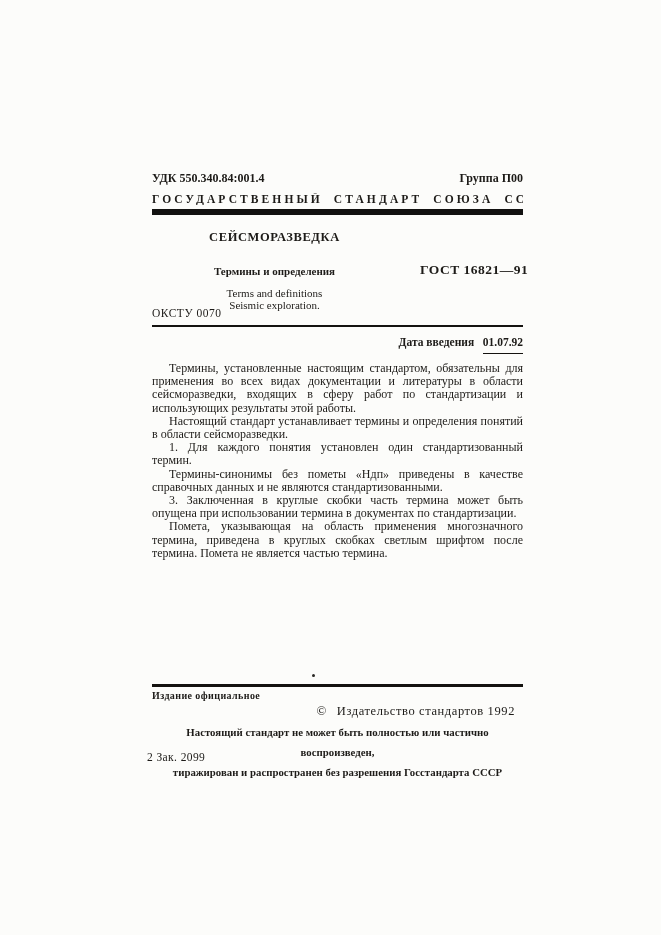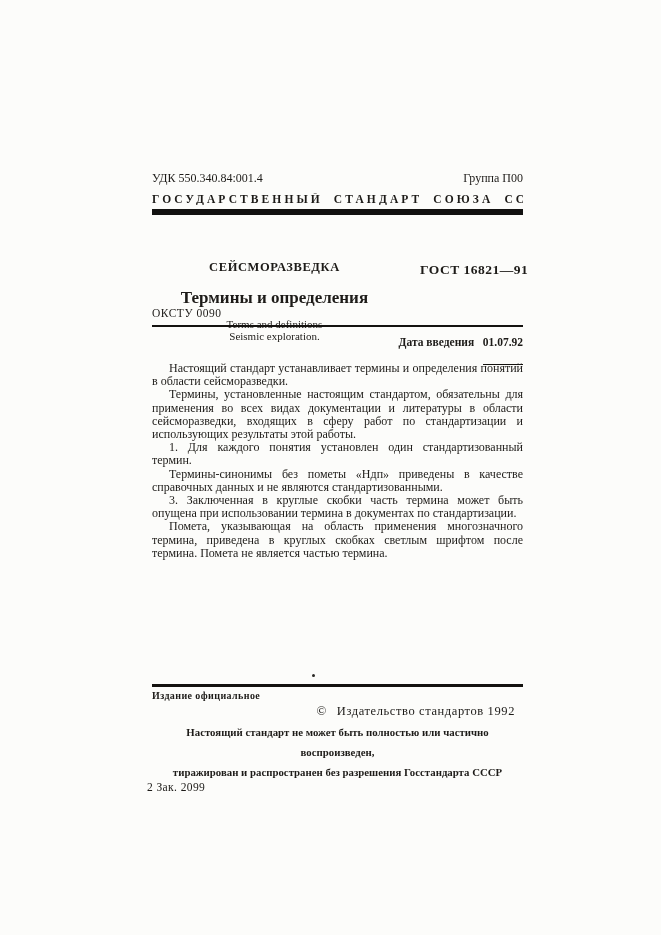--- a/index.html
+++ b/index.html
@@ -8,51 +8,51 @@
     width:661px;height:935px;
     margin:0 auto;
     background:#fcfcfa;
     color:#1d1b18;
     font-family:"Liberation Serif","DejaVu Serif",serif;
     overflow:hidden;
   }
   .abs{position:absolute;}
   
   .head-row{left:152px;top:171px;width:371px;display:flex;justify-content:space-between;
-            font-weight:normal;font-size:12px;}
+            font-weight:bold;font-size:12px;}
   .gov-title{left:152px;top:193px;width:371px;font-weight:bold;font-size:11.5px;
              letter-spacing:3.1px;word-spacing:5px;white-space:nowrap;overflow:hidden;}
   .gov-bar{left:152px;top:209px;width:371px;height:6px;background:#121110;}
   
   .title-col{left:152px;top:230px;width:245px;text-align:center;}
-  .doc-title{font-weight:bold;font-size:12.5px;letter-spacing:.6px;margin-top:30px;}
-  .doc-subtitle{font-weight:bold;font-size:17px;margin-top:13px;}
+  .doc-title{font-weight:bold;font-size:12.5px;letter-spacing:.6px;}
+  .doc-subtitle{font-weight:bold;font-size:11px;margin-top:20px;}
   .doc-title-en{font-size:11px;margin-top:11px;line-height:11.5px;}
   .gost-num{left:420px;top:262px;width:103px;font-weight:bold;font-size:13.5px;
             letter-spacing:.5px;white-space:nowrap;}
   
   .okstu{left:152px;top:307px;font-size:11.5px;letter-spacing:.5px;}
   .rule1{left:152px;top:325px;width:371px;height:2px;background:#14120f;}
   .date-line{left:152px;top:336px;width:371px;text-align:right;
              font-weight:bold;font-size:11.5px;}
-  .date-val{border-bottom:1.5px solid #14120f;padding-bottom:16px;}
+  .date-val{border-bottom:1.5px solid #14120f;padding-bottom:5px;}
   
   .body-text{left:152px;top:362px;width:371px;font-size:12px;line-height:13.2px;
              text-align:justify;}
   .body-text p{margin:0;text-indent:17px;}
   
   .ink-dot{left:312px;top:674px;width:3px;height:3px;border-radius:50%;background:#2a2825;}
   .rule2{left:152px;top:684px;width:371px;height:2.5px;background:#14120f;}
   .official{left:152px;top:690px;font-weight:bold;font-size:10px;letter-spacing:.4px;}
   .copyright{left:152px;top:703px;width:363px;text-align:right;font-size:12.5px;
              letter-spacing:.6px;}
   .copyright .c-sym{font-size:13px;margin-right:6px;}
   .notice{left:152px;top:722px;width:371px;text-align:center;font-weight:bold;
           font-size:10.8px;line-height:20px;}
-  .order-num{left:147px;top:781px;font-size:11.5px;letter-spacing:.4px;}
+  .order-num{left:147px;top:751px;font-size:11.5px;letter-spacing:.4px;}
 </style>
 </head>
 <body>
 
 <div class="page">
 
   <div class="abs head-row">
     <span>УДК 550.340.84:001.4</span>
     <span>Группа П00</span>
   </div>
@@ -64,32 +64,32 @@
     <div class="doc-title">СЕЙСМОРАЗВЕДКА</div>
     <div class="doc-subtitle">Термины и определения</div>
     <div class="doc-title-en">
       <div>Terms and definitions</div>
       <div>Seismic exploration.</div>
     </div>
   </div>
 
   <div class="abs gost-num">ГОСТ 16821—91</div>
 
-  <div class="abs okstu">ОКСТУ 0090</div>
+  <div class="abs okstu">ОКСТУ 0070</div>
   <div class="abs rule1"></div>
 
   <div class="abs date-line">
     <span>Дата введения</span>
     <span>&nbsp;</span>
     <span class="date-val">01.07.92</span>
   </div>
 
   <div class="abs body-text">
+    <p>Термины, установленные настоящим стандартом, обязательны для применения во всех видах документации и литературы в области сейсморазведки, входящих в сферу работ по стандартизации и использующих результаты этой работы.</p>
     <p>Настоящий стандарт устанавливает термины и определения понятий в области сейсморазведки.</p>
-    <p>Термины, установленные настоящим стандартом, обязательны для применения во всех видах документации и литературы в области сейсморазведки, входящих в сферу работ по стандартизации и использующих результаты этой работы.</p>
     <p>1. Для каждого понятия установлен один стандартизованный термин.</p>
     <p>Термины-синонимы без пометы «Ндп» приведены в качестве справочных данных и не являются стандартизованными.</p>
     <p>3. Заключенная в круглые скобки часть термина может быть опущена при использовании термина в документах по стандартизации.</p>
     <p>Помета, указывающая на область применения многозначного термина, приведена в круглых скобках светлым шрифтом после термина. Помета не является частью термина.</p>
   </div>
 
   <div class="abs ink-dot"></div>
   <div class="abs rule2"></div>
 
   <div class="abs official">Издание официальное</div>

